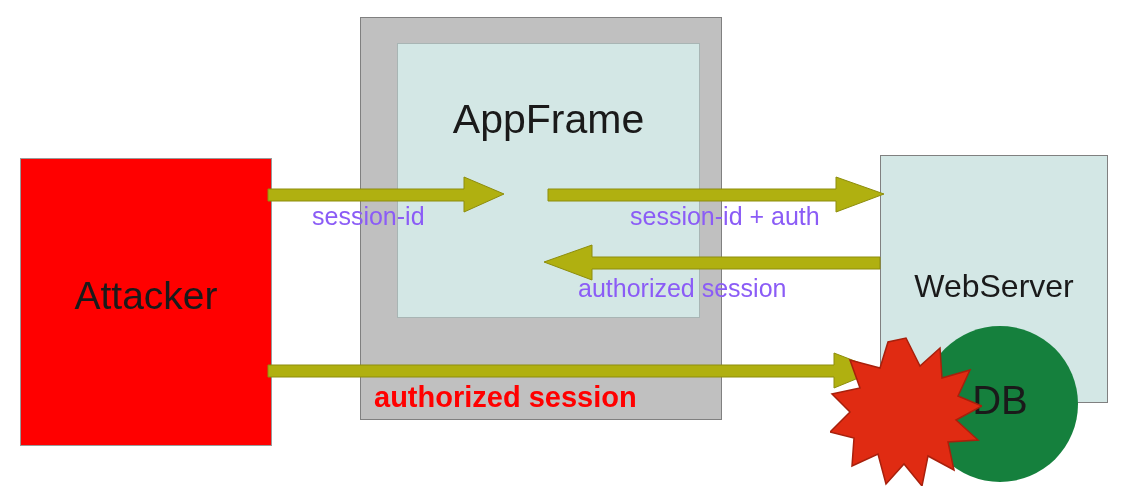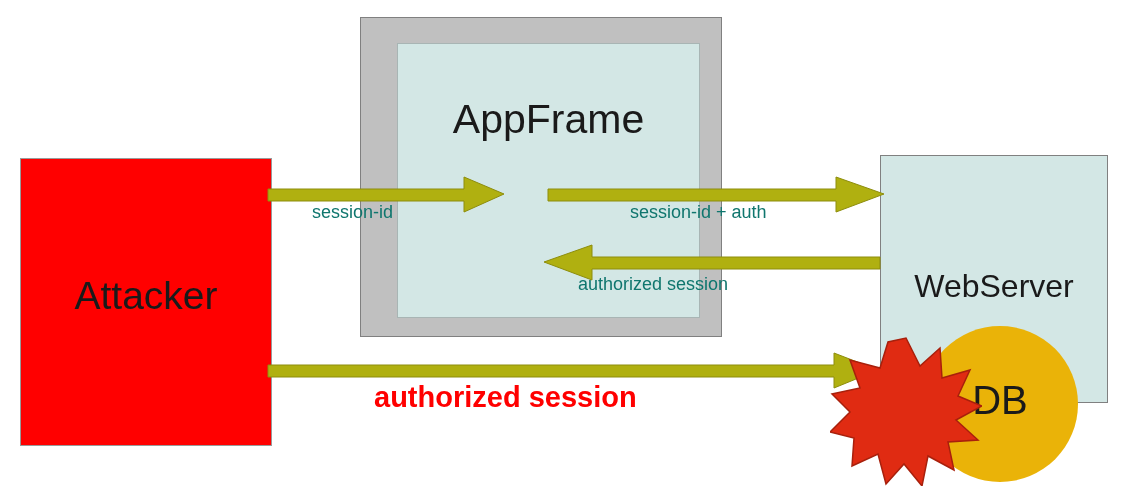--- a/index.html
+++ b/index.html
@@ -41,21 +41,21 @@
     font-size: 39px;
     color: #1a1a1a;
     letter-spacing: 0px;
     white-space: nowrap;
   }
 
   #appframe-outer {
     left: 360px;
     top: 17px;
     width: 362px;
-    height: 320px;
+    height: 403px;
     background: #c0c0c0;
     border: 1px solid #808080;
   }
   #appframe-inner {
     position: absolute;
     left: 36px;
     top: 25px;
     width: 303px;
     height: 275px;
     background: #d3e7e5;
@@ -93,21 +93,21 @@
   }
 
   
   #db-circle {
     position: absolute;
     left: 922px;
     top: 326px;
     width: 156px;
     height: 156px;
     border-radius: 50%;
-    background: #eab308;
+    background: #15803d;
   }
   #db-label {
     position: absolute;
     left: 0;
     right: 0;
     top: 52px;
     text-align: center;
     font-size: 40px;
     color: #1a1a1a;
     white-space: nowrap;
@@ -128,22 +128,22 @@
     overflow: visible;
   }
   #arrow-1 { left: 268px; top: 172px; }
   #arrow-2 { left: 548px; top: 172px; }
   #arrow-3 { left: 536px; top: 240px; }
   #arrow-4 { left: 268px; top: 350px; }
 
   
   .edge-label {
     position: absolute;
-    font-size: 18px;
-    color: #0f766e;
+    font-size: 25px;
+    color: #8b5cf6;
     white-space: nowrap;
     text-align: right;
   }
   #label-session-id      { left: 312px; top: 202px; }
   #label-session-id-auth { left: 596px; top: 202px; margin-left: 34px; }
   #label-authorized      { left: 578px; top: 274px; }
   #label-attack {
     position: absolute;
     left: 374px;
     top: 381px;

